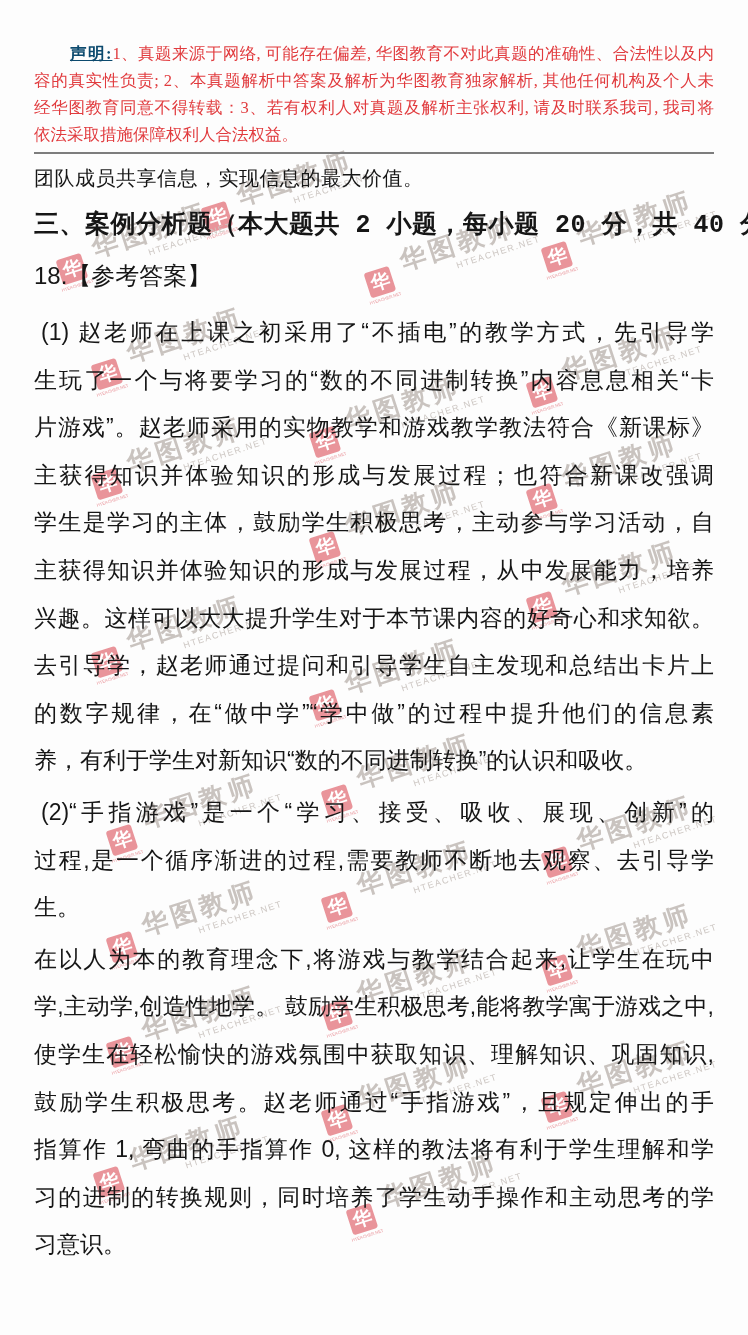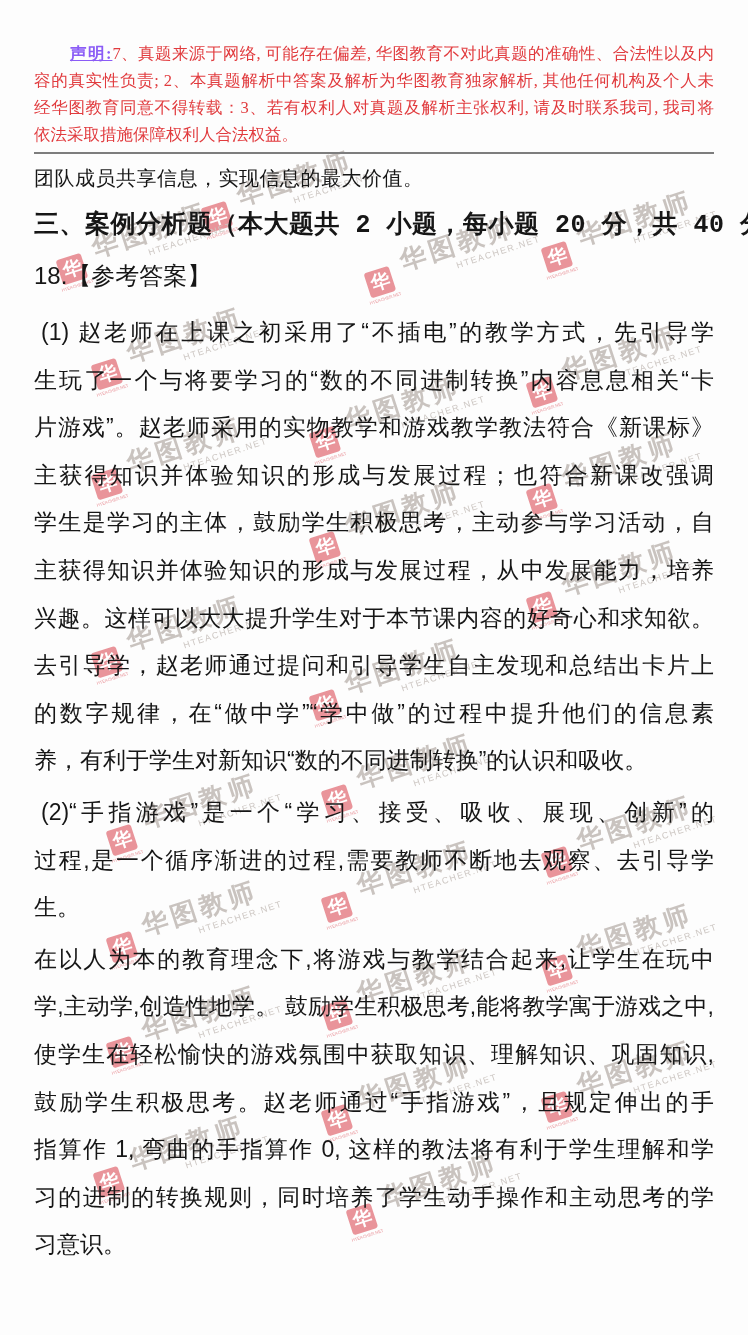--- a/index.html
+++ b/index.html
@@ -19,21 +19,21 @@
   .notice{
     margin-top:40px;
     font-size:16.5px;
     line-height:27px;
     color:#e13b3e;
     font-family:"Liberation Serif","DejaVu Serif",serif;
   }
   .notice .l{text-align:justify;text-align-last:justify;}
   .notice .l.first{text-indent:36px;}
   .notice .l.last{text-align-last:left;}
-  .notice b{font-weight:bold;color:#8b5cf6;letter-spacing:1px;text-decoration:underline;}
+  .notice b{font-weight:bold;color:#0c4a6e;letter-spacing:1px;text-decoration:underline;}
   
   .divider{
     border:none;border-top:2px solid #7d7d7d;
     margin:4px 0 0 0;width:100%;
   }
   
   .intro{
     font-size:20px;line-height:44px;font-weight:500;
     letter-spacing:0.5px;margin-top:2px;white-space:nowrap;
   }
@@ -332,21 +332,21 @@
         <div class="wm-body">
           <div class="wm-cn">华图教师</div>
           <div class="wm-en">HTEACHER.NET</div>
         </div>
       </div>
     </div>
 
   <div class="content">
 
     <div class="notice">
-      <div class="l first"><b>声明:</b><span>7、真题来源于网络, 可能存在偏差, 华图教育不对此真题的准确性、合法性以及内</span></div>
+      <div class="l first"><b>声明:</b><span>1、真题来源于网络, 可能存在偏差, 华图教育不对此真题的准确性、合法性以及内</span></div>
       <div class="l">容的真实性负责; 2、本真题解析中答案及解析为华图教育独家解析, 其他任何机构及个人未</div>
       <div class="l">经华图教育同意不得转载：3、若有权利人对真题及解析主张权利, 请及时联系我司, 我司将</div>
       <div class="l last">依法采取措施保障权利人合法权益。</div>
     </div>
 
     <hr class="divider">
 
     <div class="intro">团队成员共享信息，实现信息的最大价值。</div>
 
     <div class="heading">三、案例分析题（本大题共 2 小题，每小题 20 分，共 40 分）</div>

